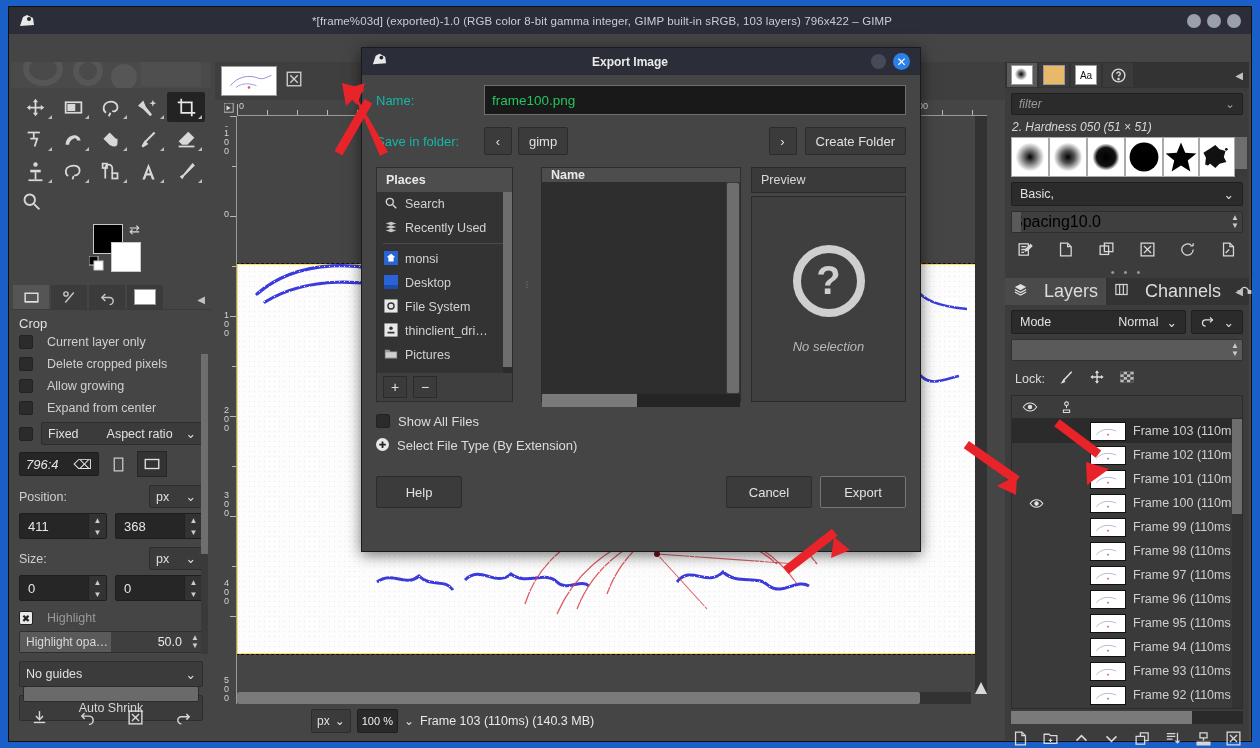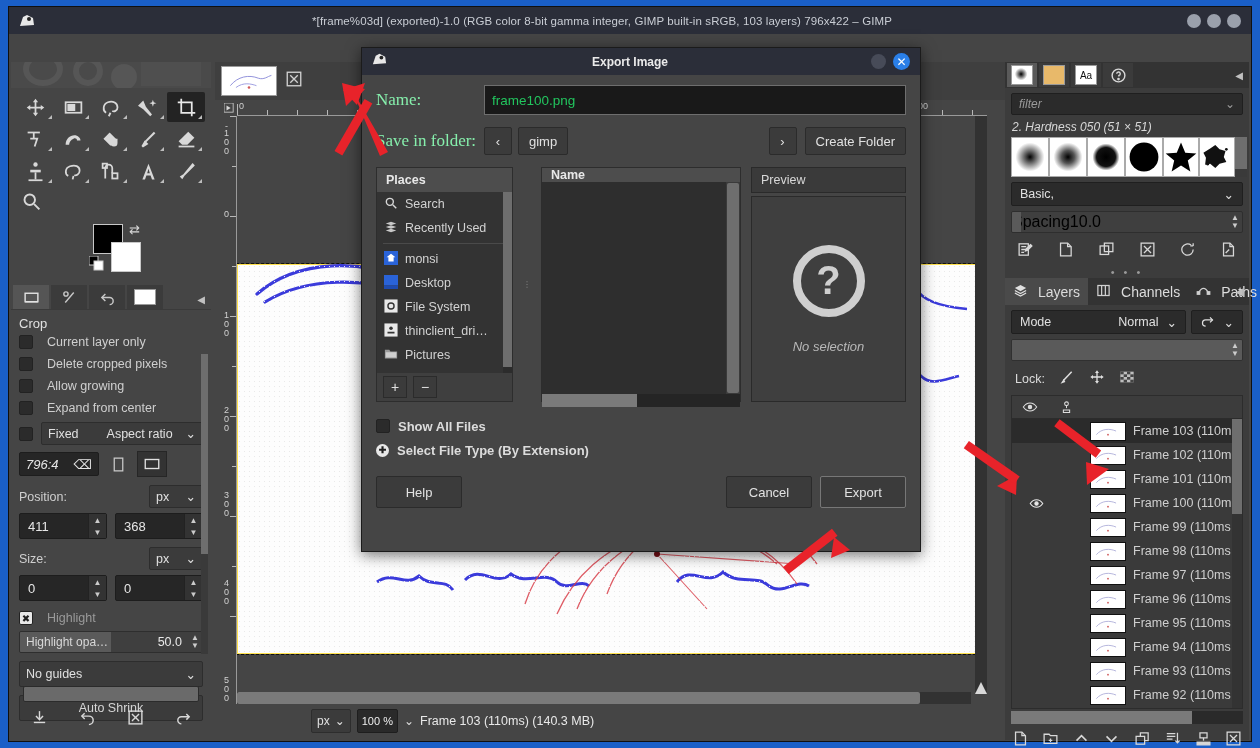--- a/index.html
+++ b/index.html
@@ -239,22 +239,22 @@
   }
   .spacing-row {
     margin: 3px 6px; height: 22px; background: #3f3f3f; border: 1px solid #2e2e2e;
     border-radius: 2px; display: flex; align-items: center; position: relative; overflow: hidden;
   }
   .rd-iconrow { display: flex; justify-content: space-around; align-items: center; height: 30px; color: #d6d6d6;}
   .rd-dots { text-align: center; color: #9a9a9a; font-size: 11px; letter-spacing: 3px; height: 12px;}
 
   .layers-tabs { display: flex; align-items: center; height: 27px; background: #333; position: relative;}
   .lay-tab {
-    display: flex; align-items: center; gap: 10px; height: 27px; padding: 0 8px;
-    color: #dcdcdc; font-size: 14px;
+    display: flex; align-items: center; gap: 16px; height: 27px; padding: 0 8px;
+    color: #dcdcdc; font-size: 18px;
   }
   .lay-tab.active { background: #4a4a4a; }
   .mode-row { display: flex; margin: 5px 6px; gap: 5px; }
   .mode-combo {
     flex: 1; height: 24px; background: #2b2b2b; border: 1px solid #1f1f1f; border-radius: 2px;
     display: flex; align-items: center; padding: 0 8px; color: #e0e0e0; font-size: 12.5px;
     justify-content: space-between;
   }
   .opacity-row {
     margin: 3px 6px; height: 22px; background: #4a4a4a; border: 1px solid #303030;
@@ -295,21 +295,21 @@
     position: relative;
   }
   .dlg-title .ic { margin-left: 8px; }
   .dlg-title .t { flex: 1; text-align: center; color: #eaeaea; font-size: 12px; font-weight: bold;}
   .dlg-circle { width: 15px; height: 15px; border-radius: 50%; background: #474b58; margin-right: 7px;}
   .dlg-close { width: 17px; height: 17px; border-radius: 50%; background: #2a7fe8;
     display:flex; align-items:center; justify-content:center; color:#fff; font-size:12px;
     margin-right: 10px; }
   .dlg-body { padding: 10px 14px; }
   .row { display: flex; align-items: center; margin-bottom: 12px; }
-  .row .lab { color: #86efac; font-size: 17px; width: 108px; font-family: Liberation Serif, serif; }
+  .row .lab { color: #14b8a6; font-size: 13px; width: 108px; }
   .name-entry {
     flex: 1; height: 30px; background: #191919; border: 1px solid #6e6e6e;
     display: flex; align-items: center; padding: 0 7px; color: #22c55e; font-size: 13.5px;
   }
   .crumb-btn {
     background: #3b3b3b; border: 1px solid #2b2b2b; border-radius: 2px; height: 28px;
     min-width: 28px; display: flex; align-items: center; justify-content: center;
     color: #e0e0e0; font-size: 13px; padding: 0 10px;
   }
   .dlg-mid { display: flex; gap: 10px; height: 235px; }
@@ -341,21 +341,21 @@
     color: #d8d8d8; font-size: 12.5px; display: flex; align-items: center; padding-left: 9px;}
   .preview-body { flex: 1; background: #3f3f3f; border: 1px solid #2a2a2a;
     display: flex; flex-direction: column; align-items: center; justify-content: center; gap: 22px;}
   .q-circle {
     width: 72px; height: 72px; border-radius: 50%; border: 8px solid #cfcfcf;
     display: flex; align-items: center; justify-content: center;
     color: #cfcfcf; font-size: 40px; font-weight: bold;
   }
   .preview-text { color: #b8b8b8; font-size: 13px; font-style: italic; }
   .dlg-opts { margin-top: 12px; }
-  .opt-row { display: flex; align-items: center; gap: 8px; height: 24px; color: #dcdcdc; font-size: 13px; font-weight: bold;}
+  .opt-row { display: flex; gap: 8px; height: 24px; color: #dcdcdc; font-size: 13px;}
   .radio { width: 13px; height: 13px; border-radius: 50%; background: #e8e8e8;
     display:flex; align-items:center; justify-content:center; color: #202020; font-size: 9px;}
   .dlg-btns { display: flex; align-items: center; margin-top: 14px; }
   .dlg-btn {
     background: #3b3b3b; border: 1px solid #2b2b2b; border-radius: 2px;
     height: 32px; min-width: 86px; display: flex; align-items: center; justify-content: center;
     color: #e2e2e2; font-size: 13px;
   }
 
   

